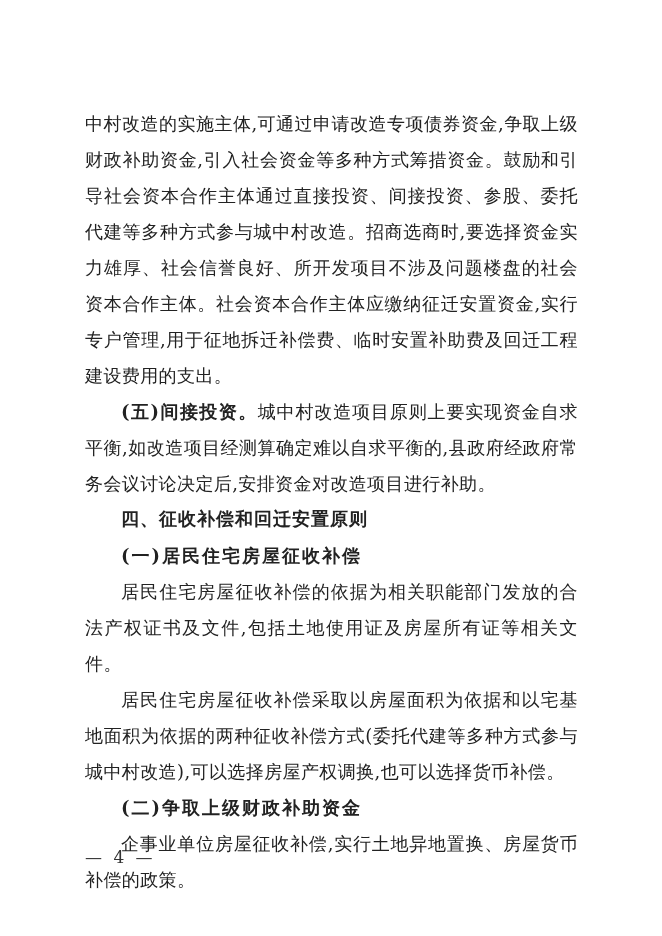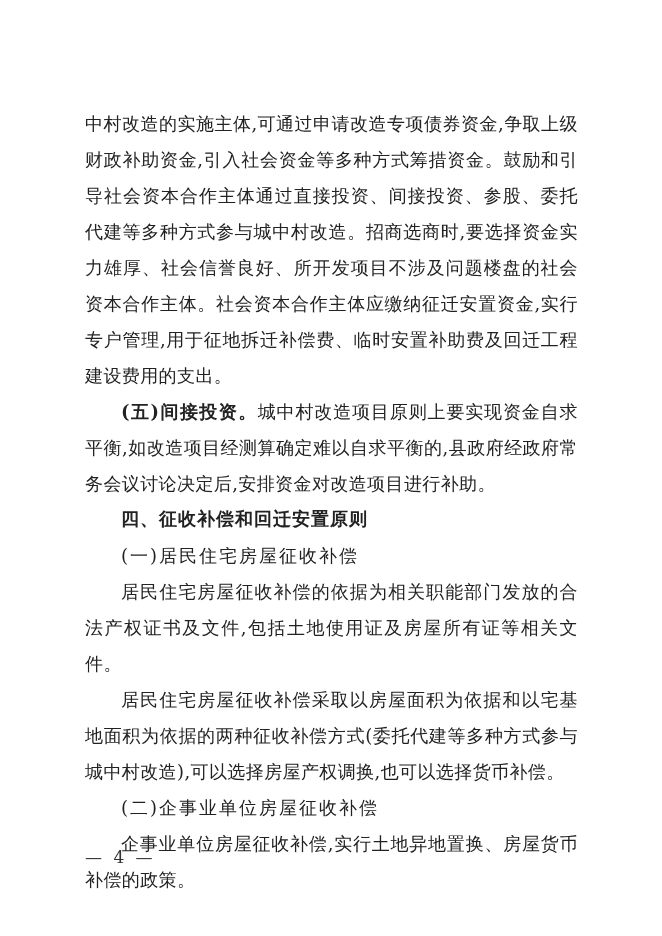--- a/index.html
+++ b/index.html
@@ -38,21 +38,21 @@
   .para .lead {
     font-weight: bold;
     letter-spacing: 1px;
   }
   .para.heading1 {
     font-family: Liberation Mono, monospace;
     font-weight: bold;
     letter-spacing: 1px;
   }
   .para.heading2 {
-    font-weight: normal;
+    font-weight: bold;
     letter-spacing: 2px;
   }
   .page-footer {
     position: absolute;
     left: 85px;
     top: 847px;
   }
   .page-number {
     font-size: 17px;
     letter-spacing: 3px;
@@ -64,19 +64,19 @@
 <body>
 
 <div class="page">
   <main class="doc-body" id="doc-body">
       <p class="para body-continued">中村改造的实施主体,可通过申请改造专项债券资金,争取上级财政补助资金,引入社会资金等多种方式筹措资金。鼓励和引导社会资本合作主体通过直接投资、间接投资、参股、委托代建等多种方式参与城中村改造。招商选商时,要选择资金实力雄厚、社会信誉良好、所开发项目不涉及问题楼盘的社会资本合作主体。社会资本合作主体应缴纳征迁安置资金,实行专户管理,用于征地拆迁补偿费、临时安置补助费及回迁工程建设费用的支出。</p>
       <p class="para body"><b class="lead">(五)间接投资。</b>城中村改造项目原则上要实现资金自求平衡,如改造项目经测算确定难以自求平衡的,县政府经政府常务会议讨论决定后,安排资金对改造项目进行补助。</p>
       <p class="para heading1">四、征收补偿和回迁安置原则</p>
       <p class="para heading2">(一)居民住宅房屋征收补偿</p>
       <p class="para body">居民住宅房屋征收补偿的依据为相关职能部门发放的合法产权证书及文件,包括土地使用证及房屋所有证等相关文件。</p>
       <p class="para body">居民住宅房屋征收补偿采取以房屋面积为依据和以宅基地面积为依据的两种征收补偿方式(委托代建等多种方式参与城中村改造),可以选择房屋产权调换,也可以选择货币补偿。</p>
-      <p class="para heading2">(二)企事业单位房屋征收补偿</p>
+      <p class="para heading2">(二)争取上级财政补助资金</p>
       <p class="para body">企事业单位房屋征收补偿,实行土地异地置换、房屋货币补偿的政策。</p>
     </main>
   <footer class="page-footer">
     <span class="page-number">— 4 —</span>
   </footer>
 </div>
 
 </body></html>

